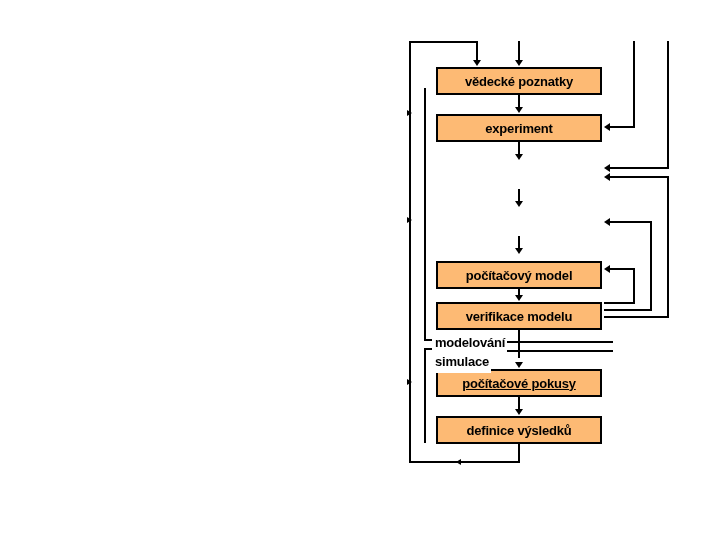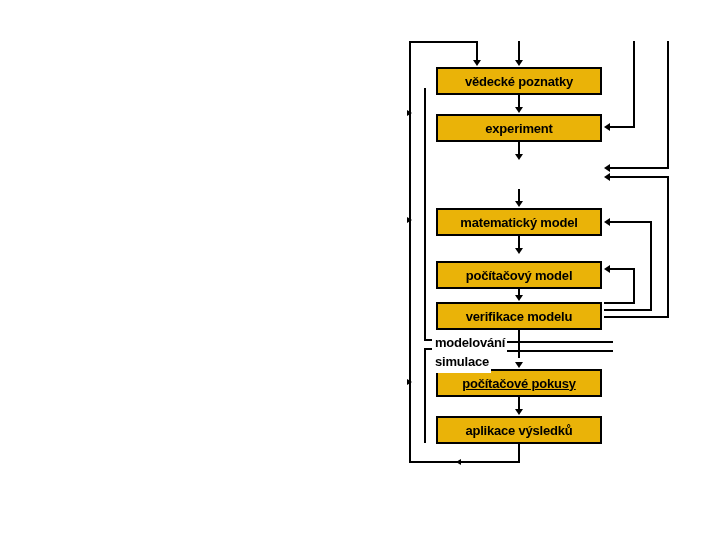--- a/index.html
+++ b/index.html
@@ -40,21 +40,21 @@
     left: 0;
     top: 0;
     width: 720px;
     height: 540px;
   }
 
   .node {
     position: absolute;
     box-sizing: border-box;
     border: 2px solid #000000;
-    background: #eab308;
+    background: #fdba74;
     color: #000000;
     font-family: "Liberation Sans", sans-serif;
     font-weight: bold;
     font-size: 13px;
     display: flex;
     align-items: center;
     justify-content: center;
     letter-spacing: -0.2px;
     z-index: 5;
   }
@@ -125,38 +125,35 @@
 
     <div class="node" style="left:436px; top:67px;  width:166px; height:28px;">
       <span>vědecké poznatky</span>
     </div>
 
     <div class="node" style="left:436px; top:114px; width:166px; height:28px;">
       <span>experiment</span>
     </div>
 
 
-    <div class="node" style="left:436px; top:208px; width:166px; height:28px;">
-      <span>matematický model</span>
-    </div>
 
     <div class="node" style="left:436px; top:255px; width:166px; height:28px;margin-top:6px;">
       <span>počítačový model</span>
     </div>
 
     <div class="node" style="left:436px; top:302px; width:166px; height:28px;">
       <span>verifikace modelu</span>
     </div>
 
     <div class="node" style="left:436px; top:369px; width:166px; height:28px;text-decoration:underline;">
       <span>počítačové pokusy</span>
     </div>
 
     <div class="node" style="left:436px; top:416px; width:166px; height:28px;">
-      <span>aplikace výsledků</span>
+      <span>definice výsledků</span>
     </div>
 
     <div class="vl" style="left:518px; top:95px;  height:13px;"></div>
     <div class="arr-down" style="left:515px; top:107px;"></div>
 
     <div class="vl" style="left:518px; top:142px; height:13px;"></div>
     <div class="arr-down" style="left:515px; top:154px;"></div>
 
     <div class="vl" style="left:518px; top:189px; height:13px;"></div>
     <div class="arr-down" style="left:515px; top:201px;"></div>

